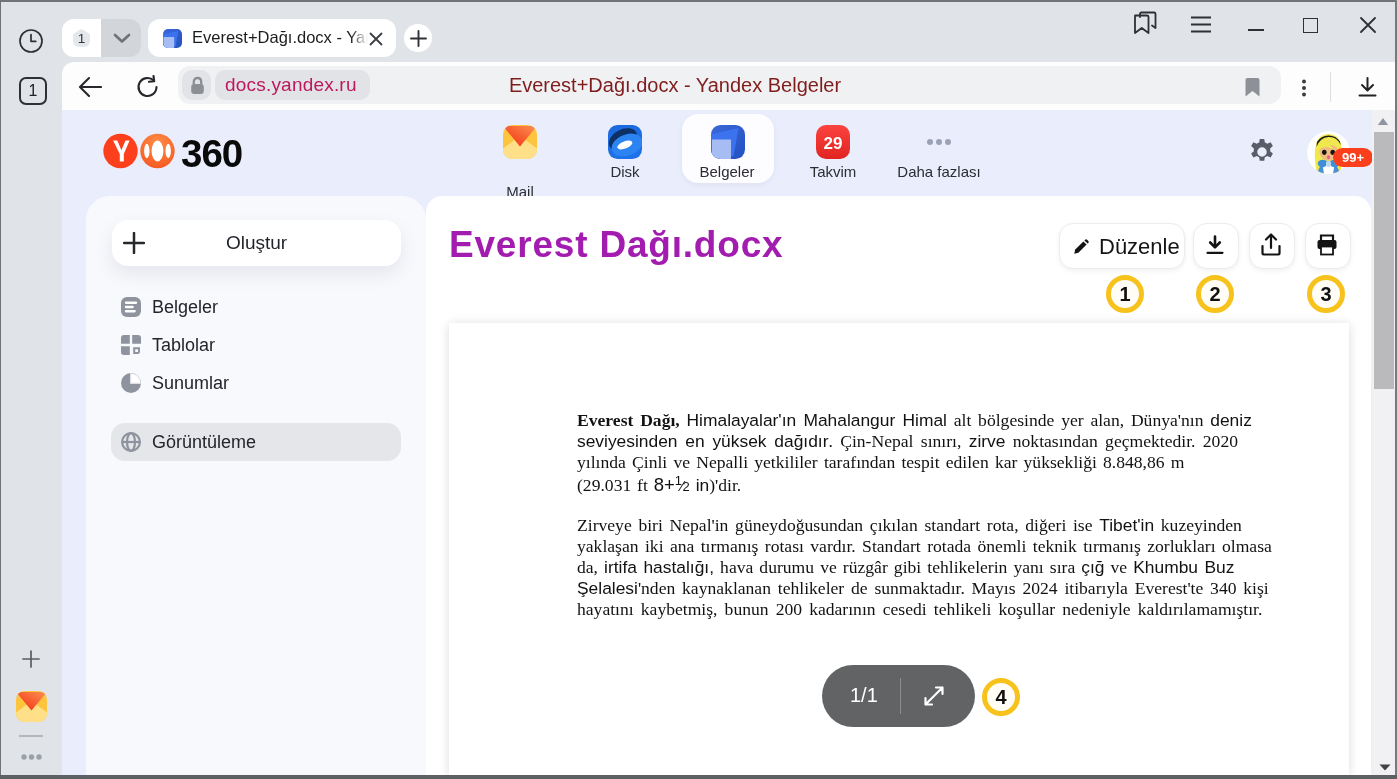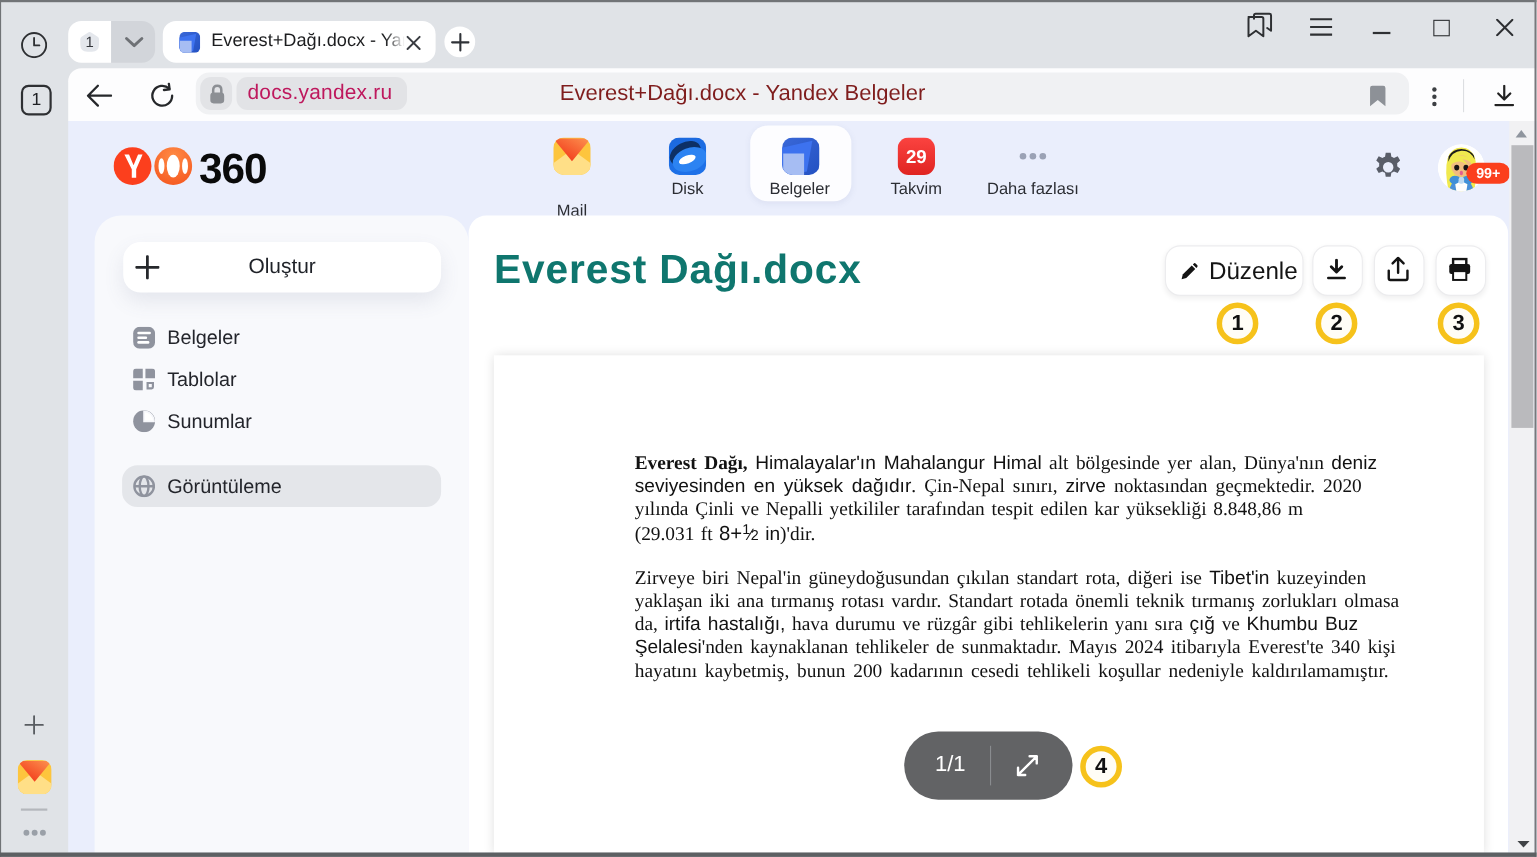--- a/index.html
+++ b/index.html
@@ -24,21 +24,21 @@
   .navlab{font-size:15px;color:#2b2d33;text-align:center;}
   #belgcard{left:682px;top:114px;width:92px;height:69px;background:#fdfdff;border-radius:16px;box-shadow:0 2px 6px rgba(80,90,140,0.08);}
   
   #sidecard{left:86px;top:196px;width:340px;height:579px;background:#f8f9fc;border-radius:24px 24px 0 0;}
   #olustur{left:112px;top:220px;width:289px;height:46px;background:#fff;border-radius:16px;box-shadow:0 8px 18px rgba(90,100,130,0.12);}
   #olustur span{position:absolute;left:0;right:0;top:12px;text-align:center;font-size:19px;color:#1f2228;}
   .sitem{position:absolute;left:152px;font-size:18px;color:#23252b;}
   #gorpill{left:111px;top:423px;width:290px;height:38px;background:#e4e6ea;border-radius:14px;}
   
   #mainpanel{left:426px;top:196px;width:945px;height:579px;background:#fff;border-radius:16px 16px 0 0;}
-  #h1{left:449px;top:224px;font-size:37px;font-weight:700;color:#0f766e;letter-spacing:0.8px;}
+  #h1{left:449px;top:224px;font-size:37px;font-weight:700;color:#a21caf;letter-spacing:0.8px;}
   .btn{position:absolute;background:#fff;border:1px solid #ececee;border-radius:14px;box-shadow:0 2px 5px rgba(0,0,0,0.06);}
   .ann{position:absolute;width:28px;height:28px;border-radius:50%;background:#fffdf6;border:5px solid #f6c21b;color:#111;
        font-size:20px;font-weight:700;text-align:center;line-height:28px;}
   #doccard{left:449px;top:323px;width:900px;height:452px;background:#fff;box-shadow:0 1px 10px rgba(0,0,0,0.14);}
   .dl{position:absolute;left:577px;white-space:nowrap;font-family:"Liberation Serif",serif;font-size:17.6px;color:#121212;}
   .sf{font-family:"Liberation Sans",sans-serif;font-size:17.4px;margin-top:48px;}
   #footpill{left:822px;top:665px;width:153px;height:62px;background:#626365;border-radius:31px;}
   #footpill .pg{position:absolute;left:28px;top:19px;color:#fff;font-size:20px;}
   #footpill .dv{position:absolute;left:78px;top:13px;width:1px;height:36px;background:#898c8f;}
   

